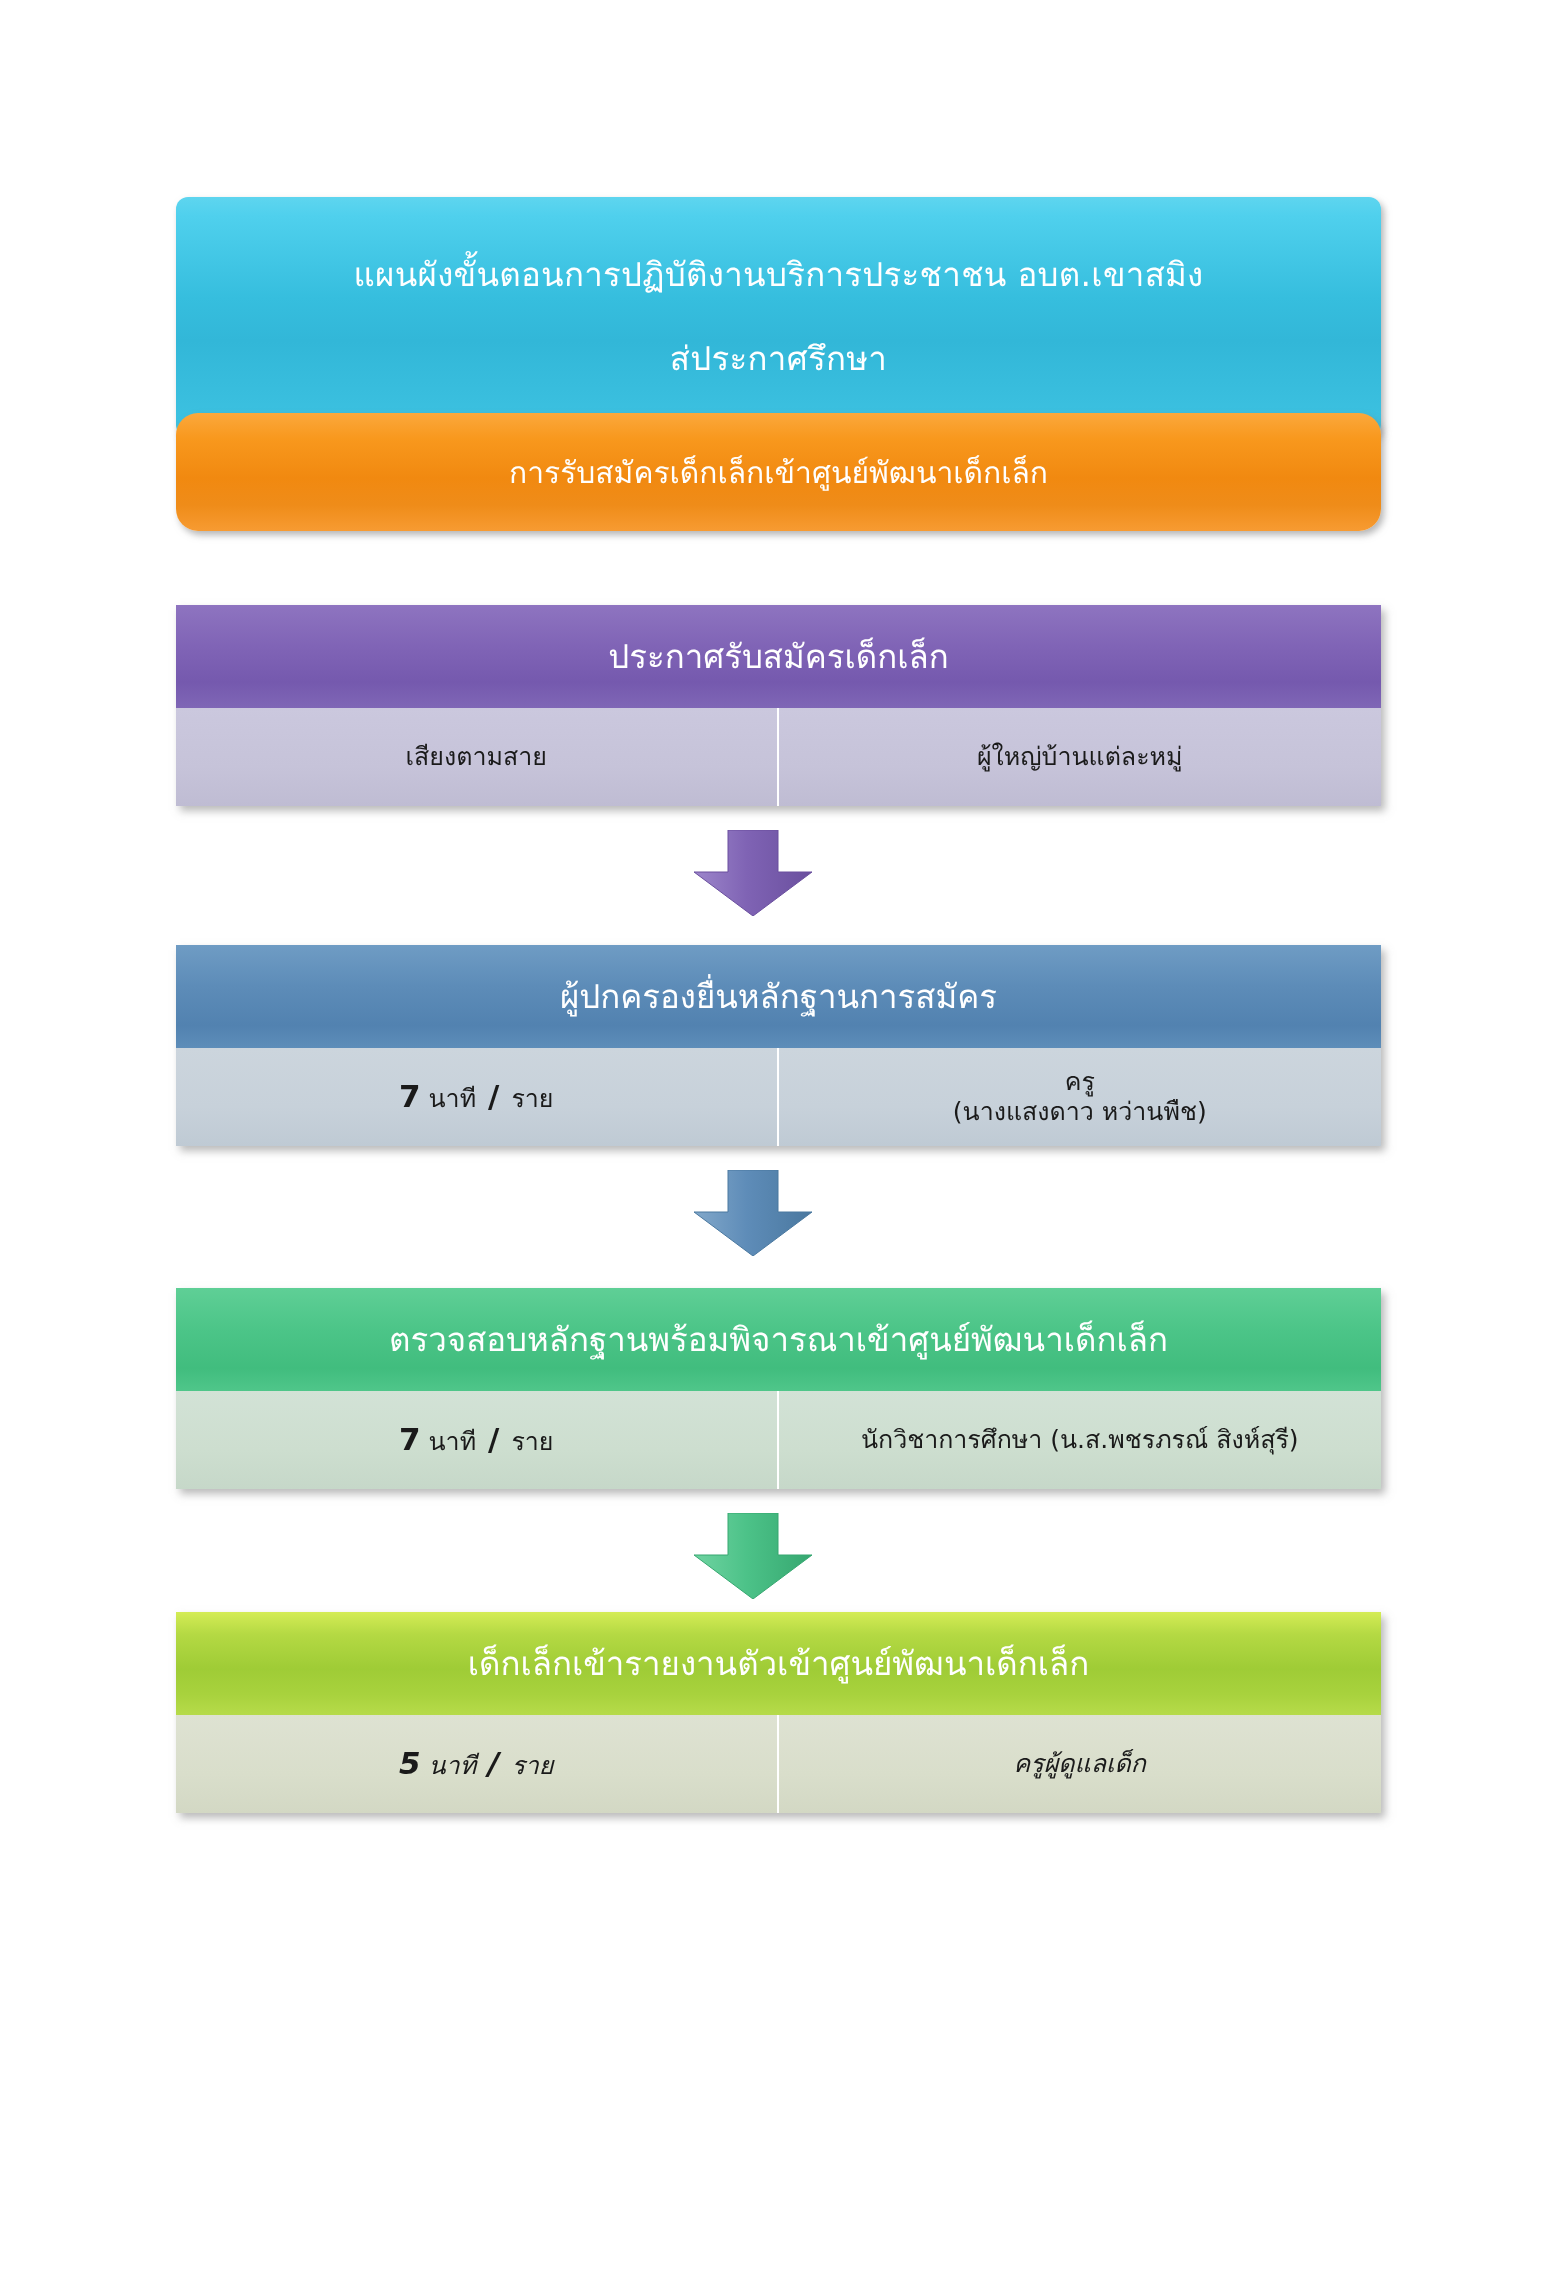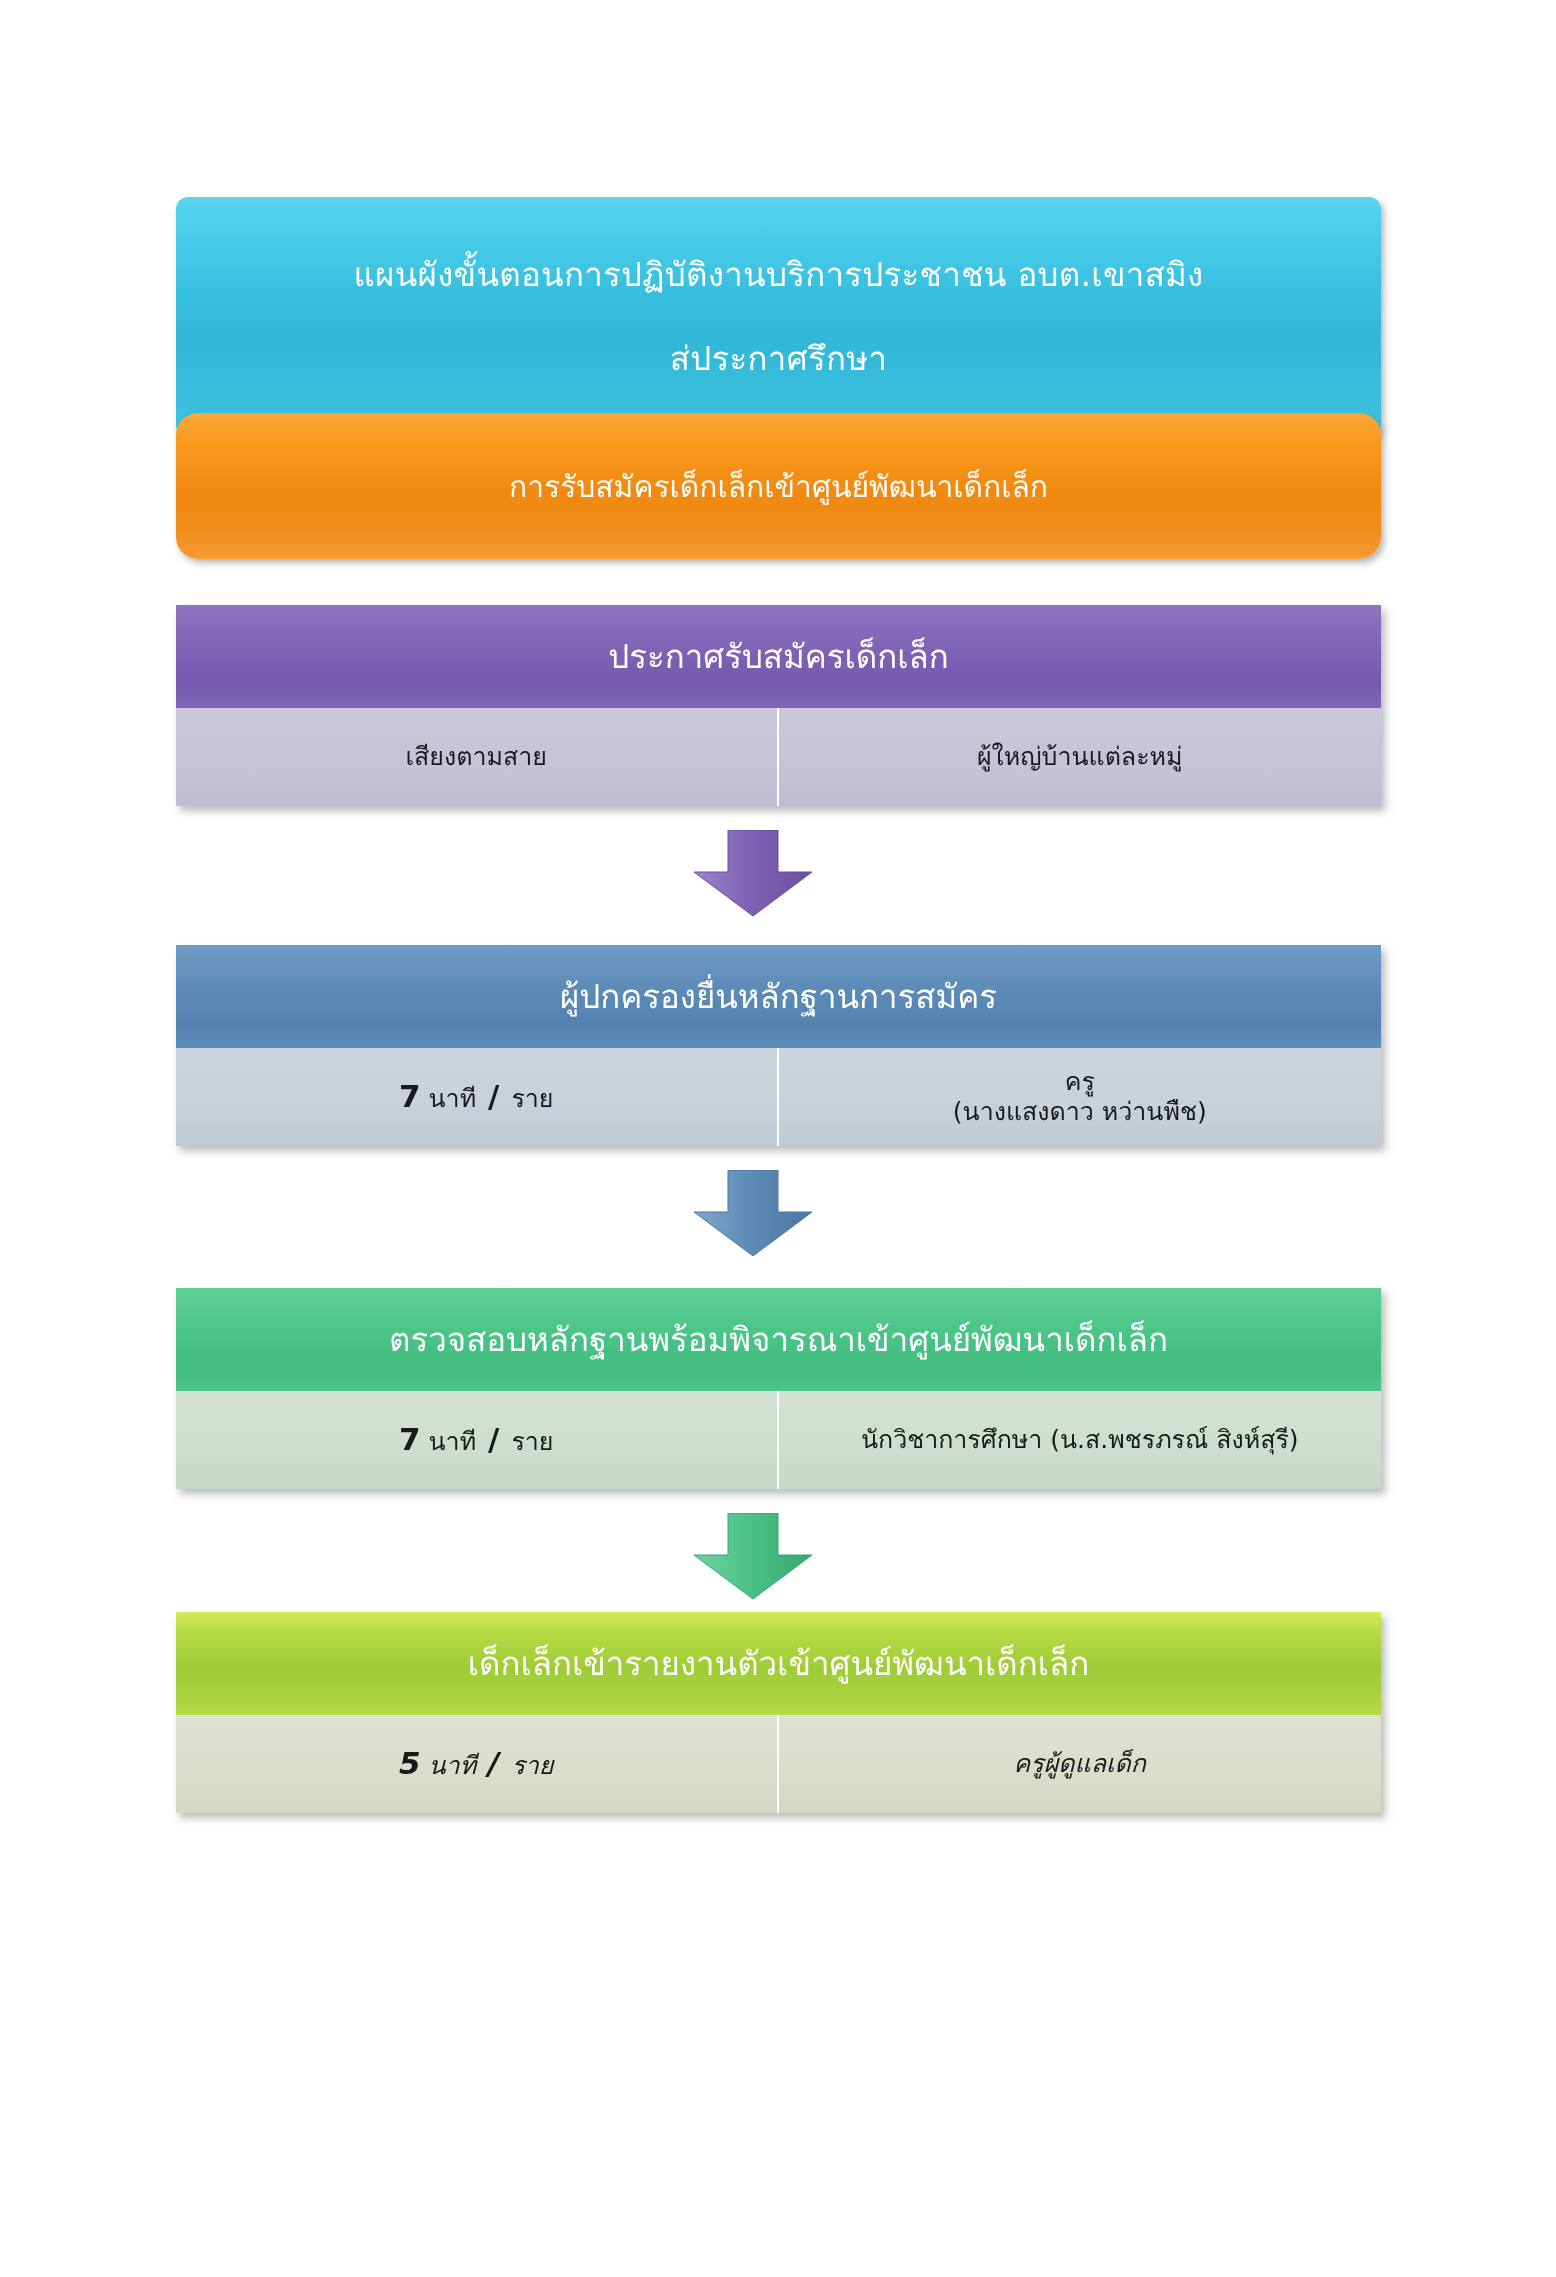--- a/index.html
+++ b/index.html
@@ -54,21 +54,21 @@
     letter-spacing: 0.3px;
     text-align: center;
     padding: 0 24px;
   }
   .title-line.first { margin-bottom: 44px; }
 
   .subtitle-box {
     left: 176px;
     top: 413px;
     width: 1205px;
-    height: 146px;
+    height: 118px;
     border-radius: 22px;
     background: linear-gradient(to bottom,
                 #fba83c 0%,
                 #f8981d 22%,
                 #f18910 55%,
                 #ef8c19 78%,
                 #f79b32 100%);
     box-shadow: 3px 4px 7px rgba(120,120,120,0.55);
     display: flex;
     align-items: center;

